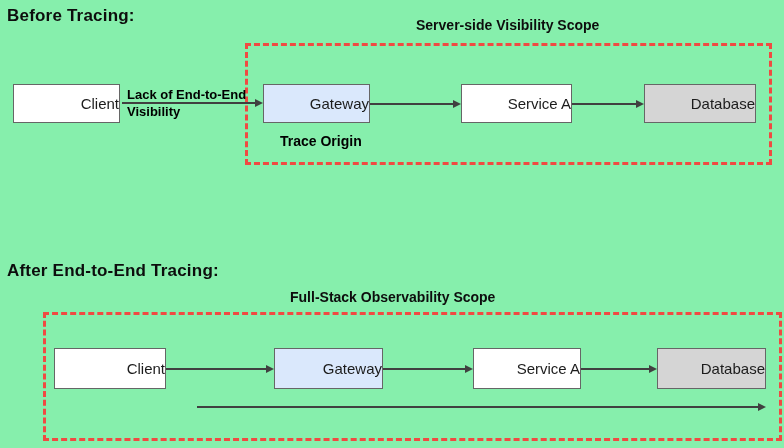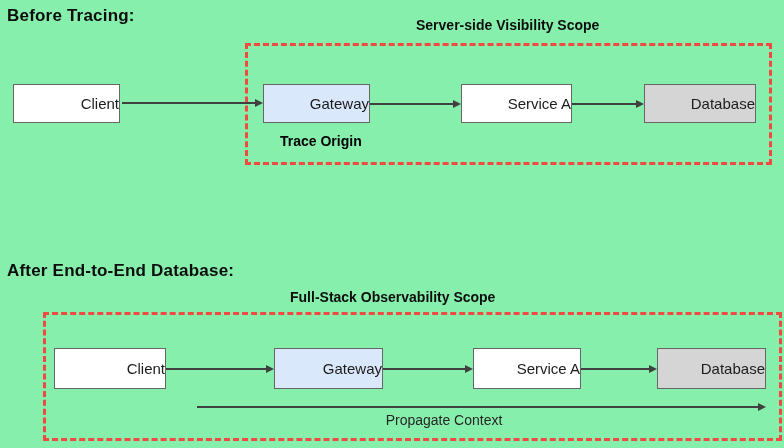--- a/index.html
+++ b/index.html
@@ -70,23 +70,25 @@
     <span>Database</span>
   </div>
 
   <div class="aline l1"></div>
   <div class="ahead h1"></div>
   <div class="aline l2"></div>
   <div class="ahead h2"></div>
   <div class="aline l3"></div>
   <div class="ahead h3"></div>
 
+  <div class="edge-label">Lack of End-to-End
+Visibility</div>
   <div class="trace-origin">Trace Origin</div>
 
-  <div class="section-title title-after">After End-to-End Database:</div>
+  <div class="section-title title-after">After End-to-End Tracing:</div>
   <div class="scope-title scope2">Full-Stack Observability Scope</div>
   <div class="dashed-rect rect2"></div>
 
   <div class="node n-client2">
     <span>Client</span>
   </div>
   <div class="node n-gateway2 fill-blue">
     <span>Gateway</span>
   </div>
   <div class="node n-servicea2">
@@ -98,15 +100,14 @@
 
   <div class="aline l4"></div>
   <div class="ahead h4"></div>
   <div class="aline l5"></div>
   <div class="ahead h5"></div>
   <div class="aline l6"></div>
   <div class="ahead h6"></div>
 
   <div class="aline l7"></div>
   <div class="ahead h7"></div>
-  <div class="propagate">Propagate Context</div>
 
 </div>
 
 </body></html>

